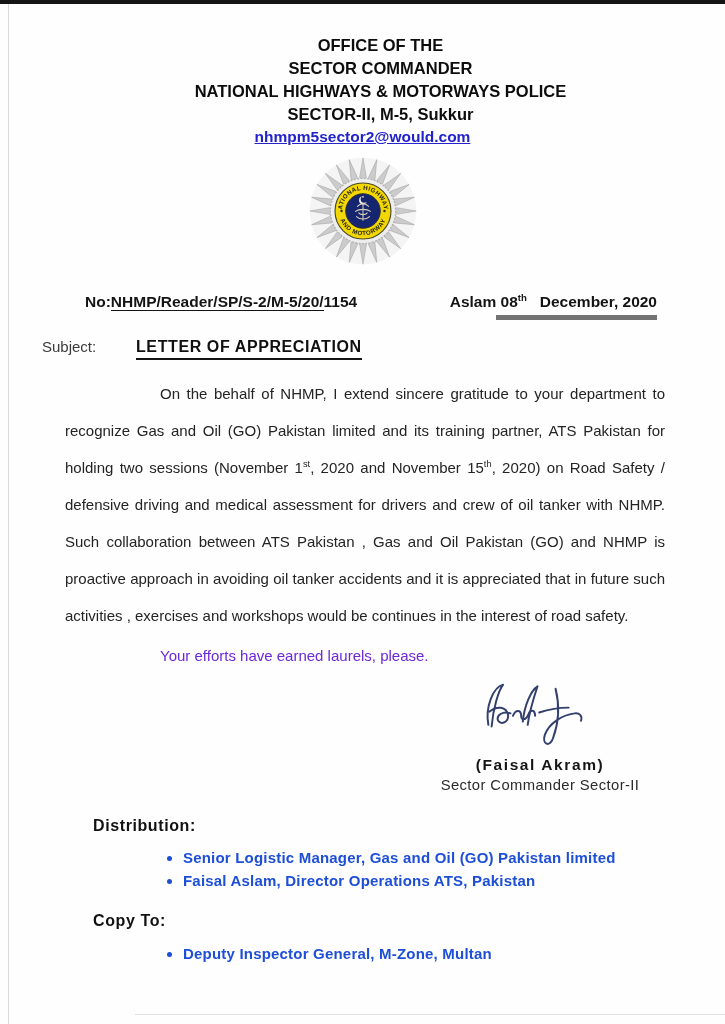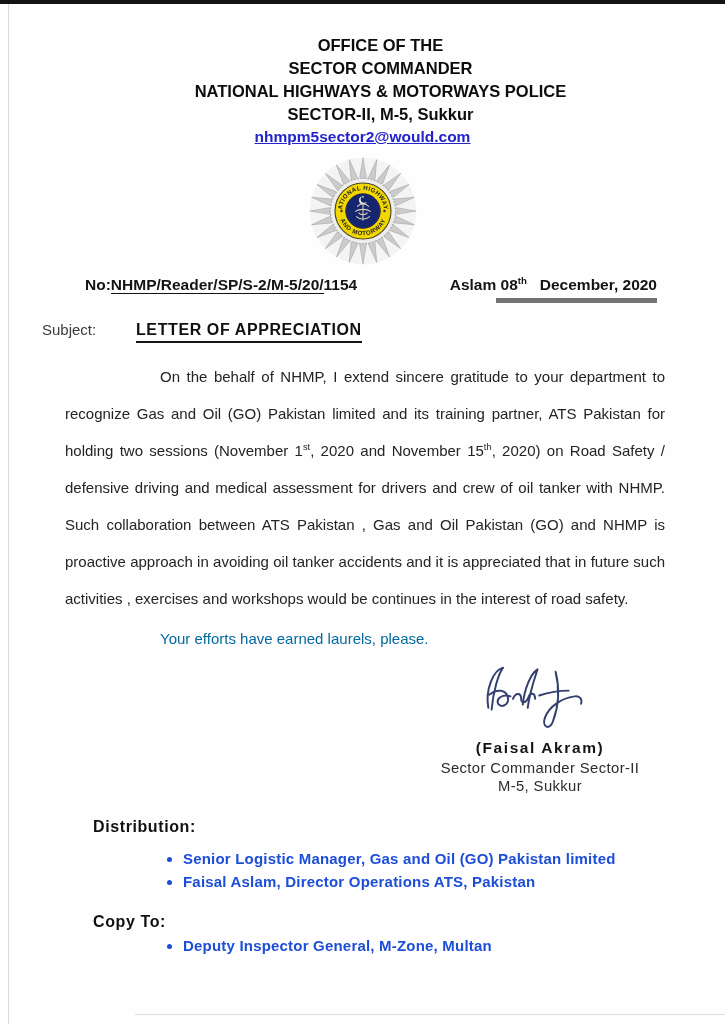--- a/index.html
+++ b/index.html
@@ -13,44 +13,44 @@
   .bottom-line{position:absolute;left:135px;right:0;bottom:9px;height:1px;background:#dedede;}
 
   .header{ text-align:center;margin-top:30px;font-weight:bold;font-size:16.5px;line-height:23px;color:#0d0d0d;padding-left:36px;}
   .email-line{text-align:center;margin-top:2px;font-size:15.5px;font-weight:bold;}
   .email-link{color:#2323cc;text-decoration:underline;cursor:pointer;}
 
   .badge-wrap{text-align:center;margin-top:9px;height:118px;}
   .badge-wrap svg{width:112px;height:112px;}
 
   .ref-row{display:flex;justify-content:space-between;align-items:flex-end;
-    padding:0 68px 0 85px;margin-top:3px;font-weight:bold;font-size:15.5px;color:#141414;}
+    padding:0 68px 0 85px;margin-top:20px;font-weight:bold;font-size:15.5px;color:#141414;}
   .u-ref{border-bottom:1.6px solid #141414;}
   .u-date{border-bottom:5px solid #737373;padding-bottom:5px;}
   sup{vertical-align:super;font-size:0.62em;line-height:0;}
 
   .subject-row{display:flex;align-items:flex-start;margin-top:27px;padding-left:42px;}
   .subject-label{font-size:15px;color:#3c3c3c;width:94px;}
   .subject-title{font-weight:bold;font-size:16px;letter-spacing:0.6px;color:#101010;
     border-bottom:2.2px solid #141414;padding-bottom:2px;}
 
   .para{margin:15px 60px 0 65px;text-align:justify;text-indent:95px;
     font-size:15px;line-height:37px;color:#242424;}
-  .closing{margin:13px 0 0 160px;font-size:15px;color:#0369a1;}
+  .closing{margin:13px 0 0 160px;font-size:15px;color:#6d28d9;}
 
   .sig-block{width:280px;margin:10px 0 0 400px;text-align:center;}
   .sig-scrawl{width:150px;height:82px;display:block;margin:0 auto;}
   .sig-name{font-weight:bold;font-size:15.5px;letter-spacing:1.6px;color:#151515;}
   .sig-title{font-size:14.8px;color:#2b2b2b;margin-top:3px;letter-spacing:0.4px;}
   .sig-loc{font-size:14.8px;color:#2b2b2b;margin-top:2px;letter-spacing:0.4px;}
 
   .section-label{margin:24px 0 0 93px;font-weight:bold;font-size:16px;letter-spacing:0.6px;color:#111;}
   ul.bullets{margin:11px 0 0 183px;padding:0;}
   ul.bullets li{font-weight:bold;font-size:15px;line-height:23px;color:#1d4ed8;letter-spacing:0.2px;}
-  ul.bullets.copy{margin-top:3px;}
+  ul.bullets.copy{margin-top:12px;}
   .copy-gap{margin-top:20px;}
 </style>
 </head>
 <body>
 
 <div class="top-edge"></div>
 <div class="left-edge"></div>
 
 <div class="header">
   <div>OFFICE OF THE</div>
@@ -146,21 +146,20 @@
       <path d="M22,62 C18,40 28,16 40,13 C34,21 28,42 26,64"></path>
       <path d="M23,46 C33,38 44,40 46,50 C47,58 38,63 34,57 C31,50 40,45 49,48"></path>
       <path d="M52,51 C55,43 62,43 62,51 C62,57 68,57 71,49 C73,43 79,43 79,51"></path>
       <path d="M64,58 C66,38 74,20 82,15 C78,27 72,46 70,62"></path>
       <path d="M84,47 C96,43 110,41 120,41"></path>
       <path d="M104,18 C108,34 109,56 101,78 C97,90 87,86 91,74 C96,60 112,50 127,48 C133,47 137,51 135,57"></path>
     </g>
   </svg>
   <div class="sig-name">(Faisal Akram)</div>
   <div class="sig-title">Sector Commander Sector-II</div>
-  <div class="sig-loc">M-5, Sukkur</div>
 </div>
 
 <div class="section-label">Distribution:</div>
 <ul class="bullets">
   <li>Senior Logistic Manager, Gas and Oil (GO) Pakistan limited</li>
   <li>Faisal Aslam, Director Operations ATS, Pakistan</li>
 </ul>
 
 <div class="section-label copy-gap">Copy To:</div>
 <ul class="bullets copy">

